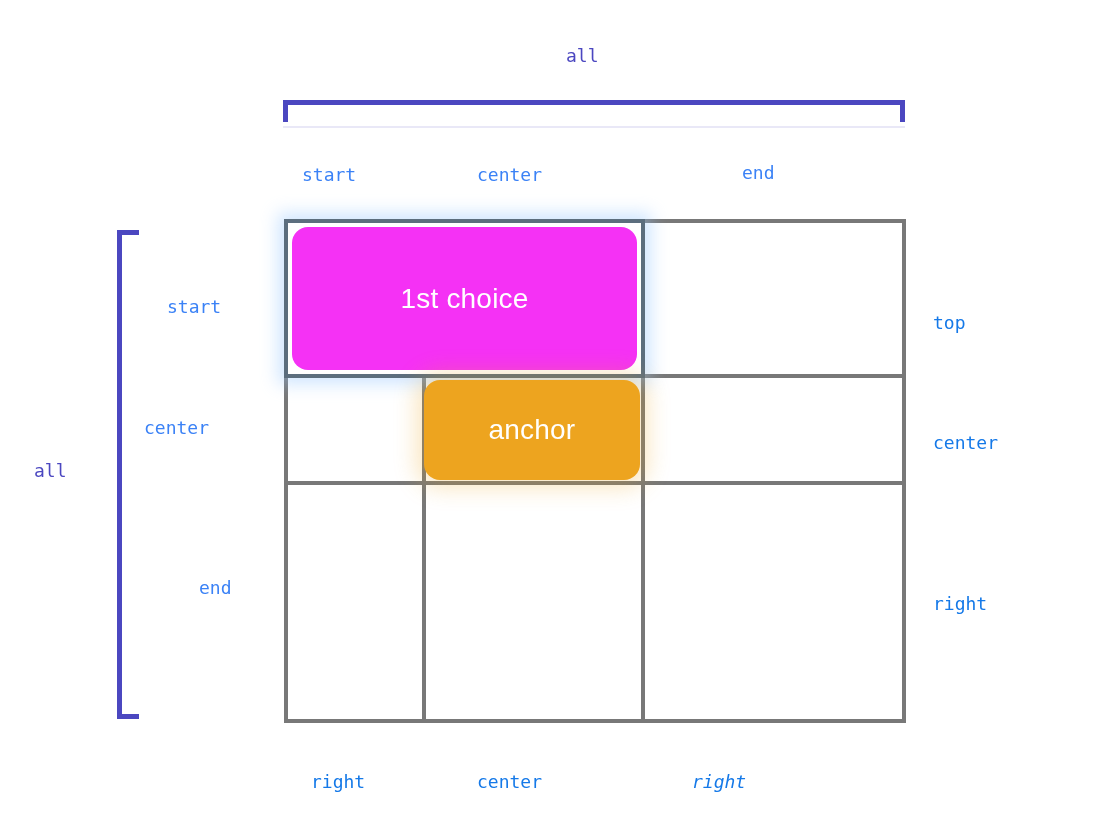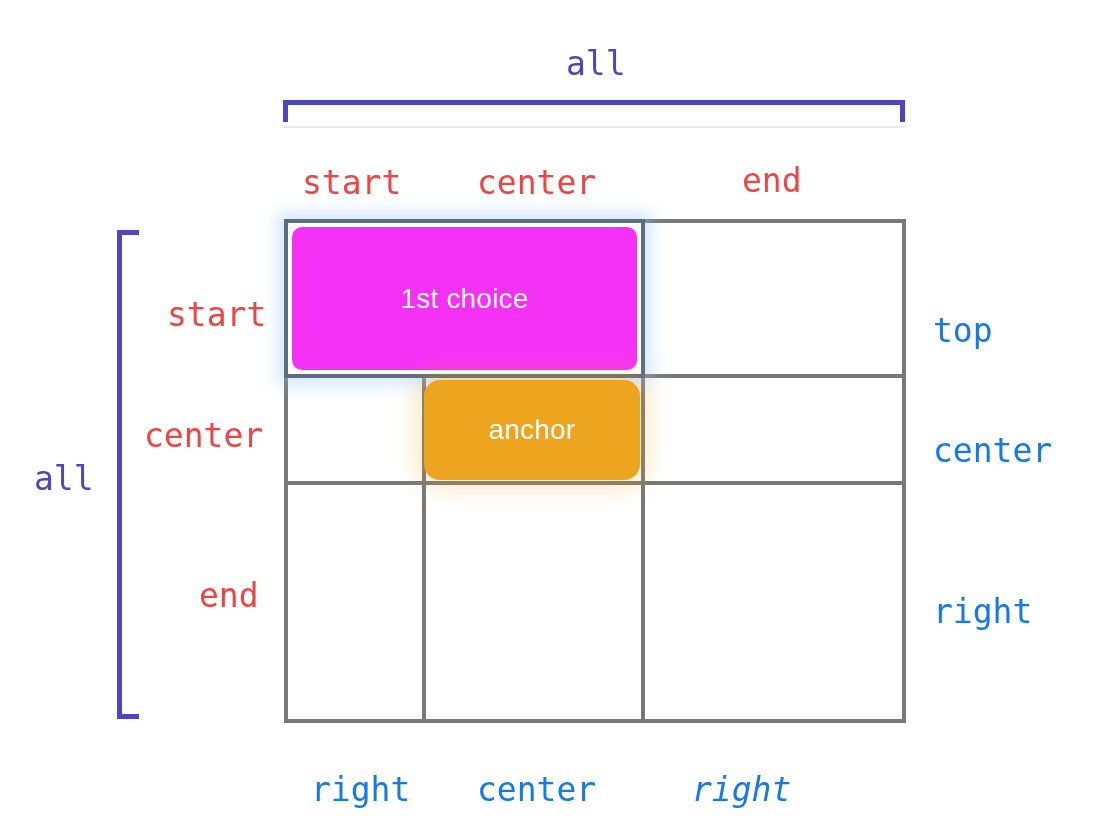--- a/index.html
+++ b/index.html
@@ -13,26 +13,26 @@
     height: 826px;
     background: #ffffff;
     font-family: "DejaVu Sans Mono", "Liberation Mono", monospace;
     overflow: hidden;
   }
 
   
   .lbl {
     position: absolute;
     font-family: "DejaVu Sans Mono", "Liberation Mono", monospace;
-    font-size: 33px;
+    font-size: 18px;
     line-height: 1;
     white-space: nowrap;
   }
   .lbl-all      { color: #4b47c0; }
-  .lbl-green    { color: #ef4444; }
+  .lbl-green    { color: #3b82f6; }
   .lbl-blue     { color: #1579e8; margin-top: 15px; }
 
   
   .bracket-top {
     position: absolute;
     left: 283px;
     top: 100px;
     width: 622px;
     height: 22px;
     border-top: 5px solid #4b47c0;
@@ -87,21 +87,21 @@
     box-shadow: 0 0 16px 6px rgba(150, 200, 255, 0.45);
     background: #ffffff;
   }
 
   
   .box {
     position: absolute;
     display: flex;
     align-items: center;
     justify-content: center;
-    border-radius: 10px;
+    border-radius: 16px;
     color: #ffffff;
     font-family: "Liberation Sans", sans-serif;
     font-size: 28px;
     letter-spacing: 0.2px;
     box-sizing: border-box;
   }
   #first-choice {
     left: 4px;
     top: 4px;
     right: 4px;

